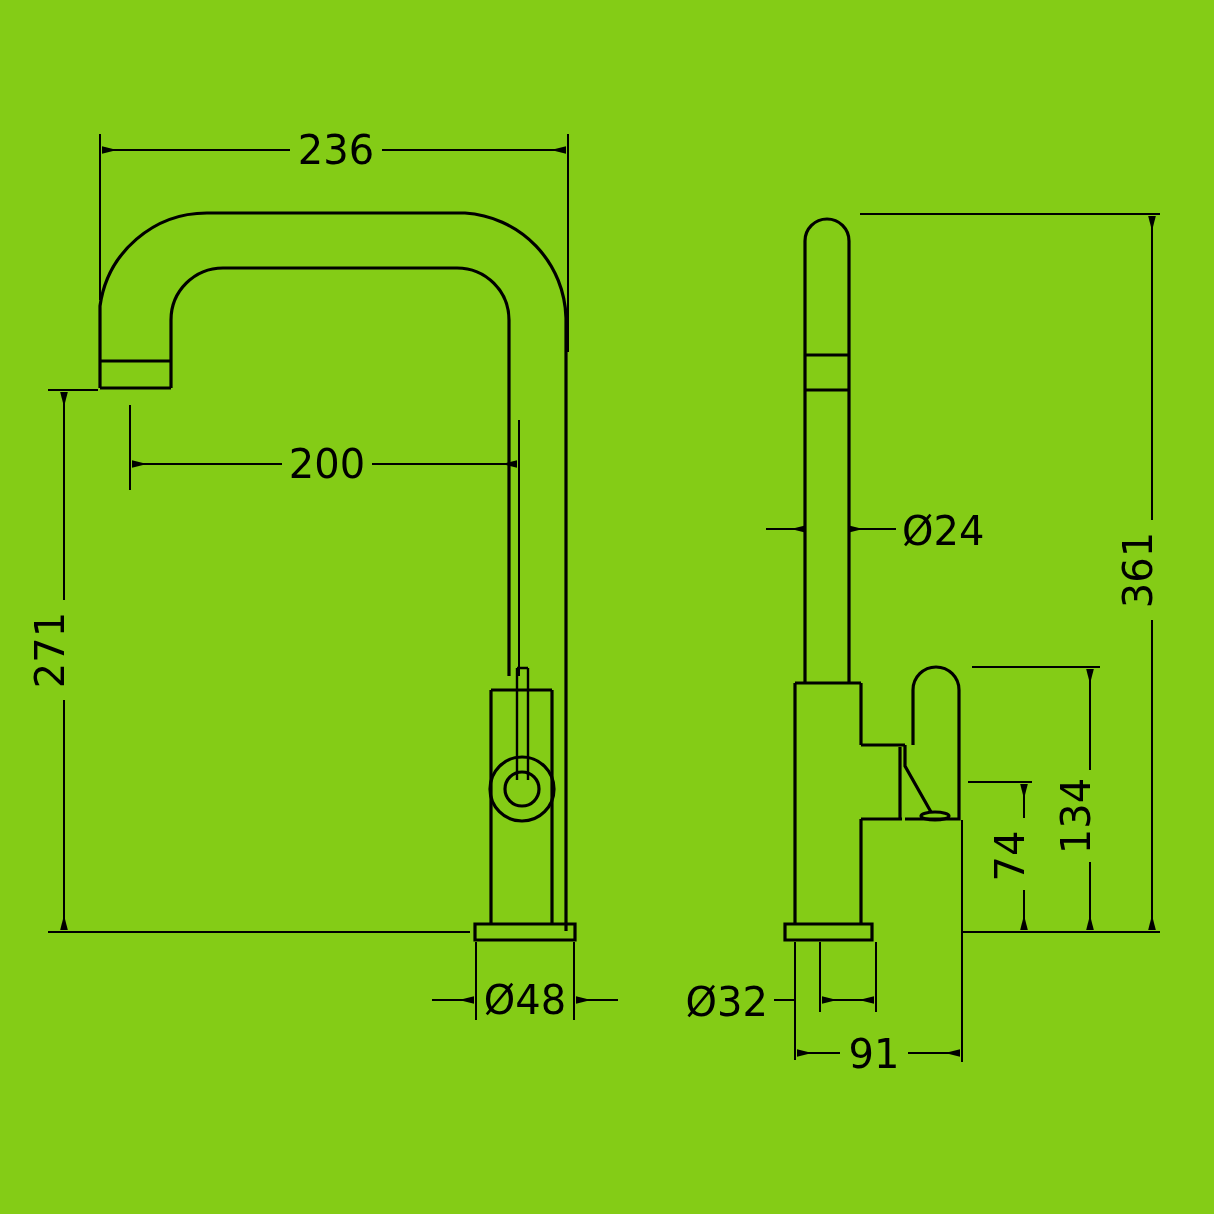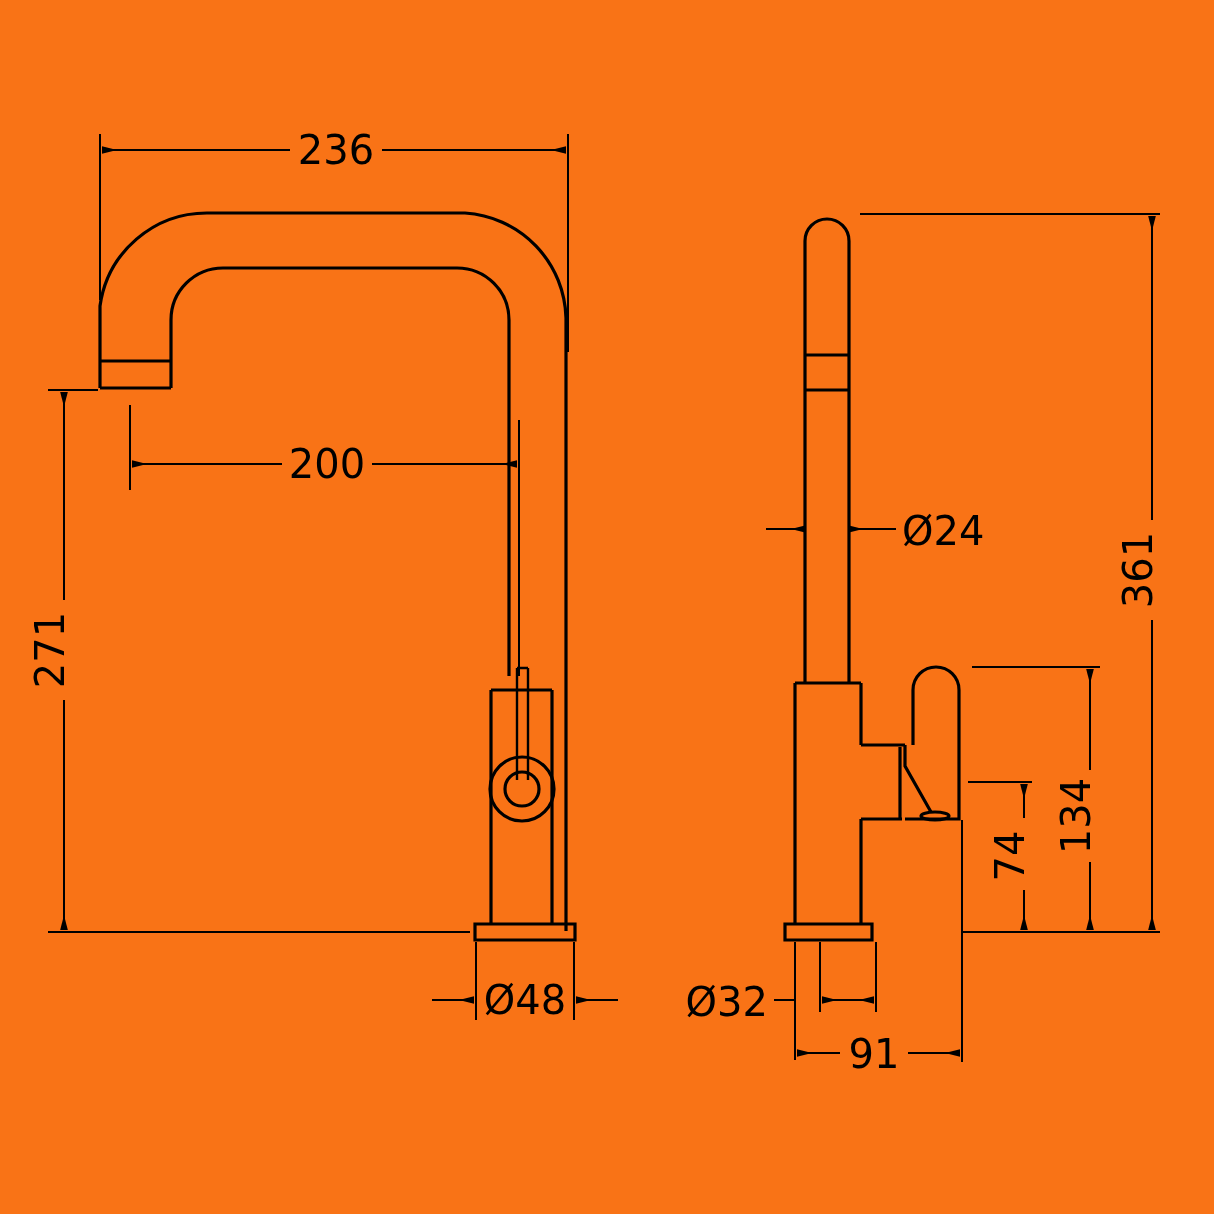--- a/index.html
+++ b/index.html
@@ -10,21 +10,21 @@
   body {
     width: 1214px;
     height: 1214px;
     font-family: "DejaVu Sans", sans-serif;
     overflow: hidden;
   }
   #drawing-root {
     position: relative;
     width: 1214px;
     height: 1214px;
-    background: #f97316;
+    background: #84cc16;
   }
   svg#tech-drawing {
     display: block;
     width: 1214px;
     height: 1214px;
   }
   .obj-line {
     fill: none;
     stroke: #000000;
     stroke-width: 3.2;

